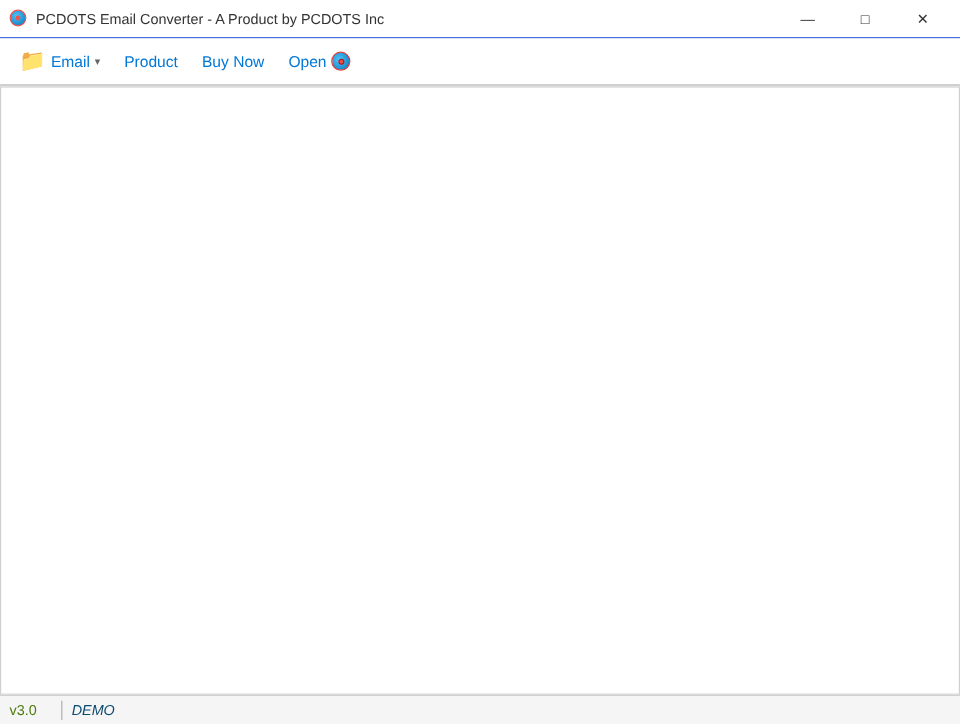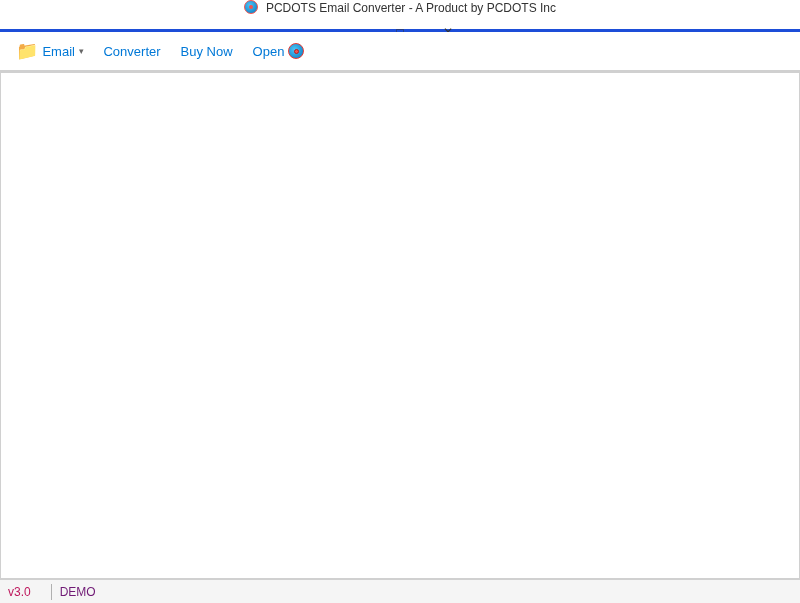--- a/index.html
+++ b/index.html
@@ -20,23 +20,22 @@
     }
 
     
     .title-bar {
       display: flex;
       align-items: center;
       justify-content: space-between;
       background: #ffffff;
       height: 32px;
       padding: 0 8px;
-      border-bottom: 3px solid #1d4ed8;
+      border-bottom: 1px solid #1d4ed8;
       user-select: none;
-      flex-direction: column;
     }
 
     .title-bar-left {
       display: flex;
       align-items: center;
       gap: 6px;
     }
 
     .title-bar-text {
       font-size: 12px;
@@ -141,33 +140,34 @@
       height: 24px;
       border-top: 1px solid #d0d0d0;
       padding: 0 8px;
       font-size: 12px;
       color: #333;
       gap: 0;
     }
 
     .status-version {
       padding-right: 12px;
-      color: #be185d;
+      color: #4d7c0f;
     }
 
     .status-divider {
       width: 1px;
       height: 16px;
       background: #b0b0b0;
       margin: 0 8px;
     }
 
     .status-demo {
-      color: #701a75;
+      color: #0c4a6e;
       font-weight: 500;
+      font-style: italic;
     }
 
     
     .app-logo {
       width: 16px;
       height: 16px;
       position: relative;
     }
 
     .app-logo-circle {
@@ -209,21 +209,21 @@
 
 <div class="menu-bar">
 
   <div class="menu-item menu-open">
     <span class="folder-icon">📁</span>
     <span>Email</span>
     <span class="dropdown-arrow">▾</span>
   </div>
 
   <div class="menu-item">
-    <span>Converter</span>
+    <span>Product</span>
   </div>
 
   <div class="menu-item">
     <span>Buy Now</span>
   </div>
 
   <div class="menu-item">
     <span>Open</span>
     <span class="about-icon">
       <span class="about-dot-inner"></span>

